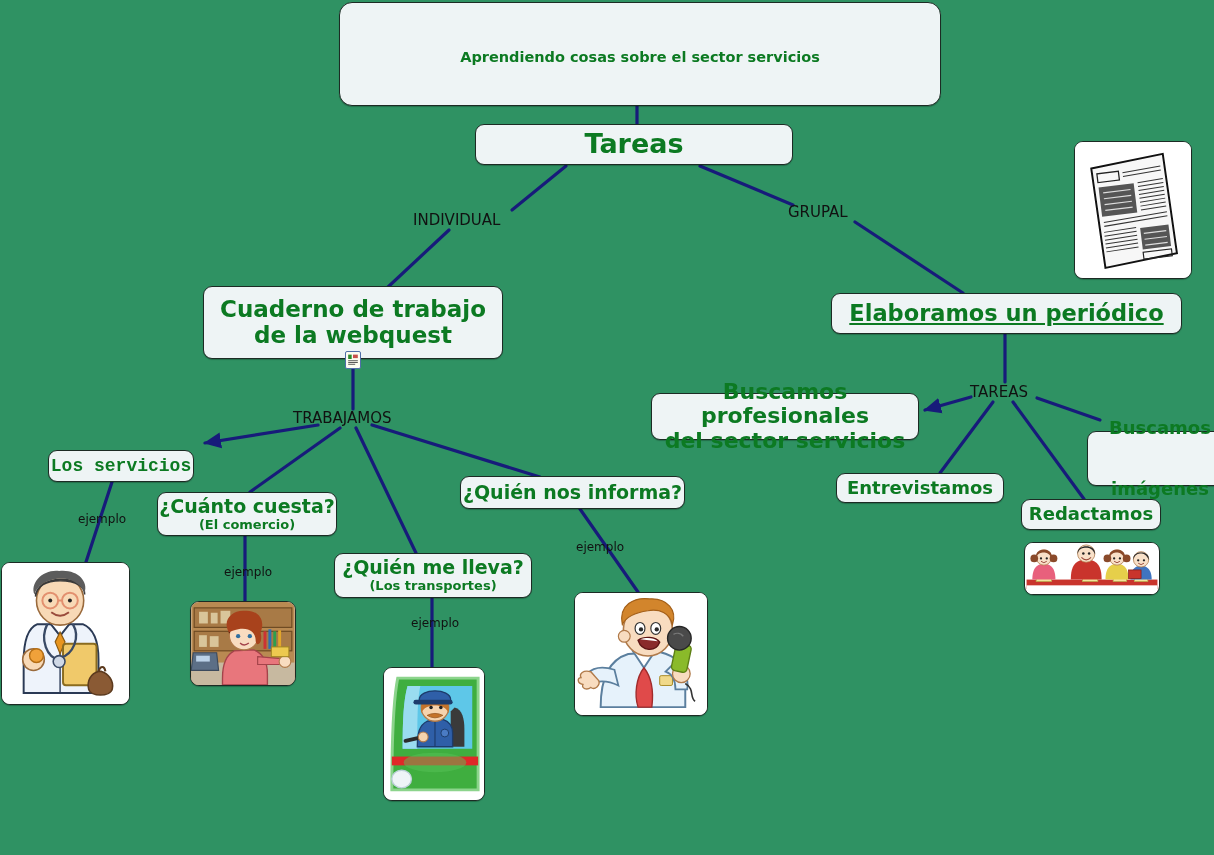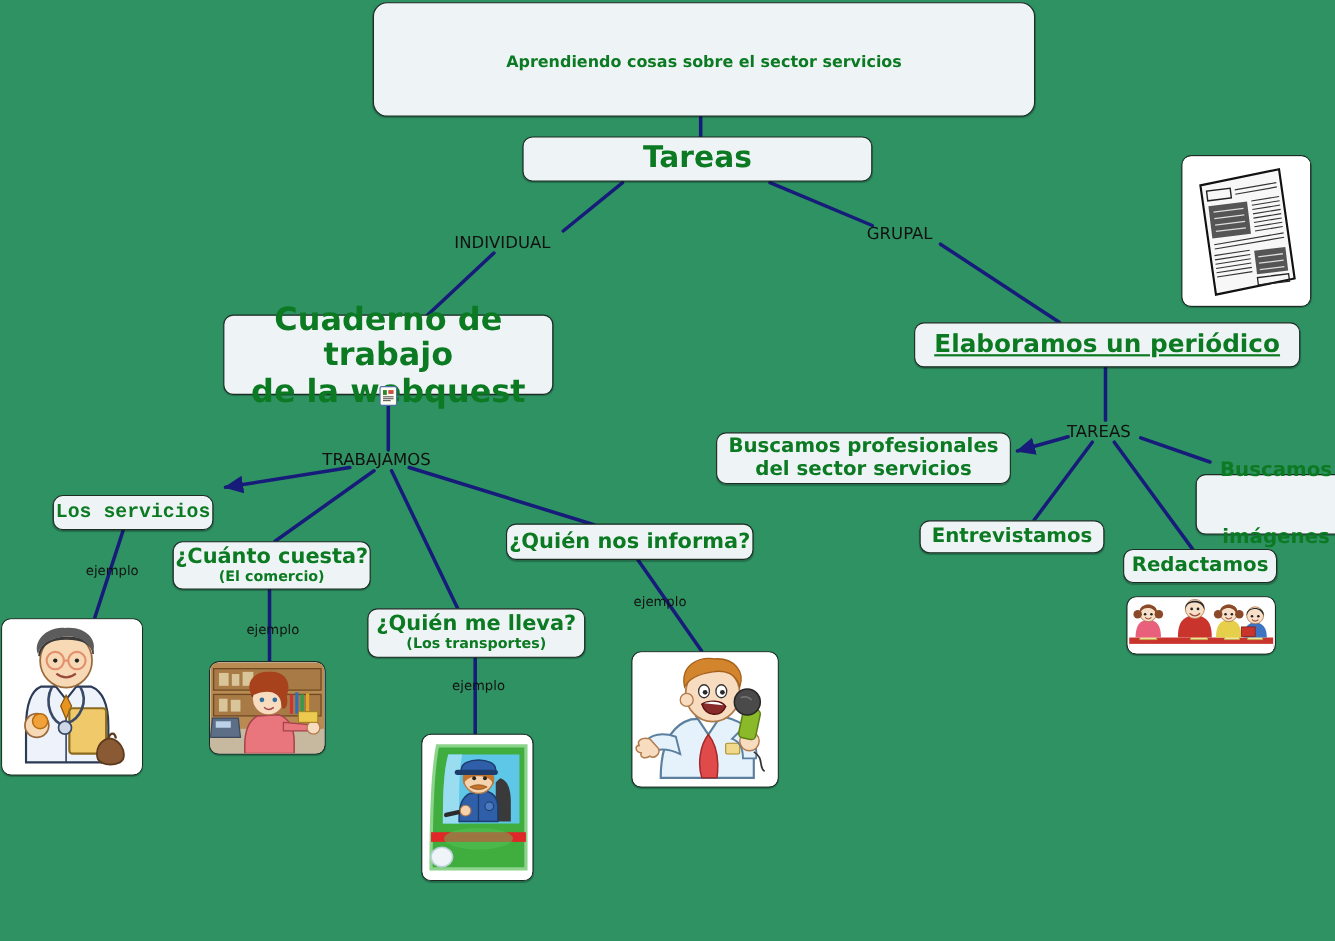--- a/index.html
+++ b/index.html
@@ -47,39 +47,39 @@
   }
 
   #node-title { left: 339px; top: 2px; width: 602px; height: 104px; border-radius: 13px; }
   #node-title .main { font-size: 31px; letter-spacing: .2px; }
   #node-title .sub  { font-size: 14.5px; margin-top: 6px; }
 
   #node-tareas { left: 475px; top: 124px; width: 318px; height: 41px; }
   #node-tareas .main { font-size: 27px; }
 
   #node-cuaderno { left: 203px; top: 286px; width: 300px; height: 73px; }
-  #node-cuaderno .main { font-size: 29px; }
+  #node-cuaderno .main { font-size: 23px; }
 
   #node-periodico { left: 831px; top: 293px; width: 351px; height: 41px; }
   #node-periodico .main { font-size: 22.5px; text-decoration: underline; }
 
   #node-servicios { left: 48px; top: 450px; width: 146px; height: 32px; font-family: Liberation Mono, monospace; }
   #node-servicios .main { font-size: 18px; }
 
   #node-cuanto { left: 157px; top: 492px; width: 180px; height: 44px; }
   #node-cuanto .main { font-size: 19px; }
 
   #node-lleva { left: 334px; top: 553px; width: 198px; height: 45px; }
   #node-lleva .main { font-size: 19px; }
 
   #node-informa { left: 460px; top: 476px; width: 225px; height: 33px; }
   #node-informa .main { font-size: 19px; }
 
   #node-buscamos-prof { left: 651px; top: 393px; width: 268px; height: 47px; }
-  #node-buscamos-prof .main { font-size: 18px; }
+  #node-buscamos-prof .main { font-size: 22px; }
 
   #node-entrevistamos { left: 836px; top: 473px; width: 168px; height: 30px; }
   #node-entrevistamos .main { font-size: 18px; }
 
   #node-redactamos { left: 1021px; top: 499px; width: 140px; height: 31px; }
   #node-redactamos .main { font-size: 18px; }
 
   #node-imagenes { left: 1087px; top: 431px; width: 146px; height: 55px; gap: 41px; }
   #node-imagenes .main { font-size: 18px; }
 

